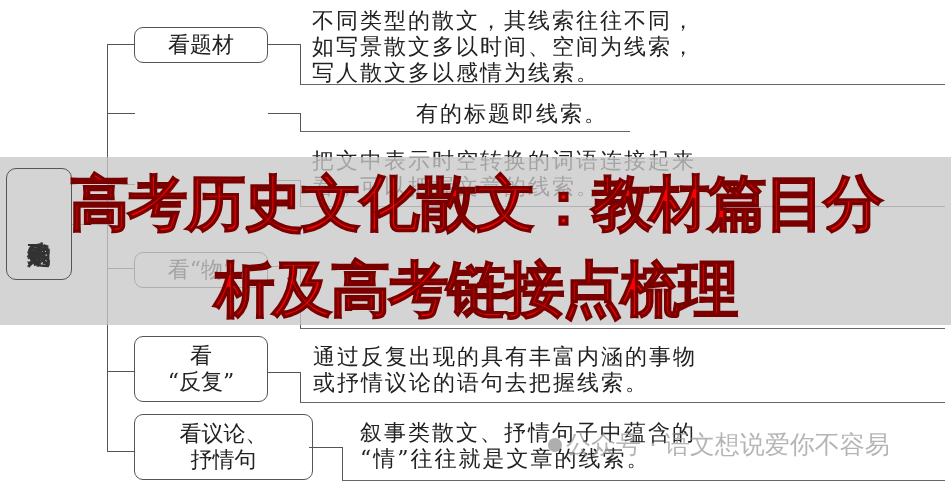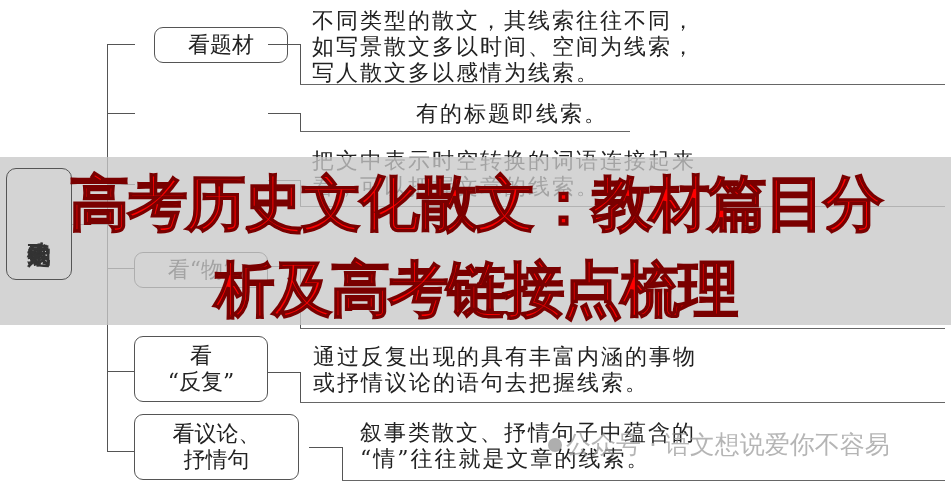--- a/index.html
+++ b/index.html
@@ -59,21 +59,21 @@
 </head>
 <body>
 
 <div class="canvas">
 
   <div class="vl" style="left:107px; top:44px; height:408px;"></div>
 
   <div class="hl" style="left:72px; top:224px; width:35px;"></div>
 
   <div class="hl" style="left:107px; top:44px; width:28px;"></div>
-  <div class="node" style="left:134px; top:27px; width:134px; height:36px;margin-left:20px;">看题材</div>
+  <div class="node" style="left:134px; top:27px; width:134px; height:36px;">看题材</div>
   <div class="hl" style="left:268px; top:44px; width:32px;"></div>
   <div class="vl" style="left:300px; top:44px; height:40px;"></div>
   <div class="desc" style="left:312px; top:8px; width:640px;">不同类型的散文，其线索往往不同，
 如写景散文多以时间、空间为线索，
 写人散文多以感情为线索。</div>
   <div class="under" style="left:300px; top:84px; width:645px;"></div>
 
   <div class="hl" style="left:107px; top:113px; width:28px;"></div>
   <div class="hl" style="left:268px; top:113px; width:32px;"></div>
   <div class="vl" style="left:300px; top:113px; height:18px;"></div>
@@ -96,21 +96,21 @@
   <div class="hl" style="left:107px; top:371px; width:28px;"></div>
   <div class="node" style="left:134px; top:336px; width:134px; height:66px;">看
 “反复”</div>
   <div class="hl" style="left:268px; top:372px; width:32px;"></div>
   <div class="vl" style="left:300px; top:372px; height:30px;"></div>
   <div class="desc" style="left:313px; top:344px; width:640px;">通过反复出现的具有丰富内涵的事物
 或抒情议论的语句去把握线索。</div>
   <div class="under" style="left:300px; top:402px; width:645px;"></div>
 
   <div class="hl" style="left:107px; top:451px; width:28px;"></div>
-  <div class="node" style="left:134px; top:414px; width:165px; height:66px;">看议论、
+  <div class="node" style="left:134px; top:414px; width:179px; height:66px;">看议论、
 抒情句</div>
   <div class="hl" style="left:309px; top:447px; width:33px;"></div>
   <div class="vl" style="left:342px; top:447px; height:33px;"></div>
   <div class="desc" style="left:360px; top:420px; width:590px;">叙事类散文、抒情句子中蕴含的
 “情”往往就是文章的线索。</div>
   <div class="under" style="left:342px; top:480px; width:603px;"></div>
 
   <div class="band"></div>
 
   <div class="root">确定线索</div>

